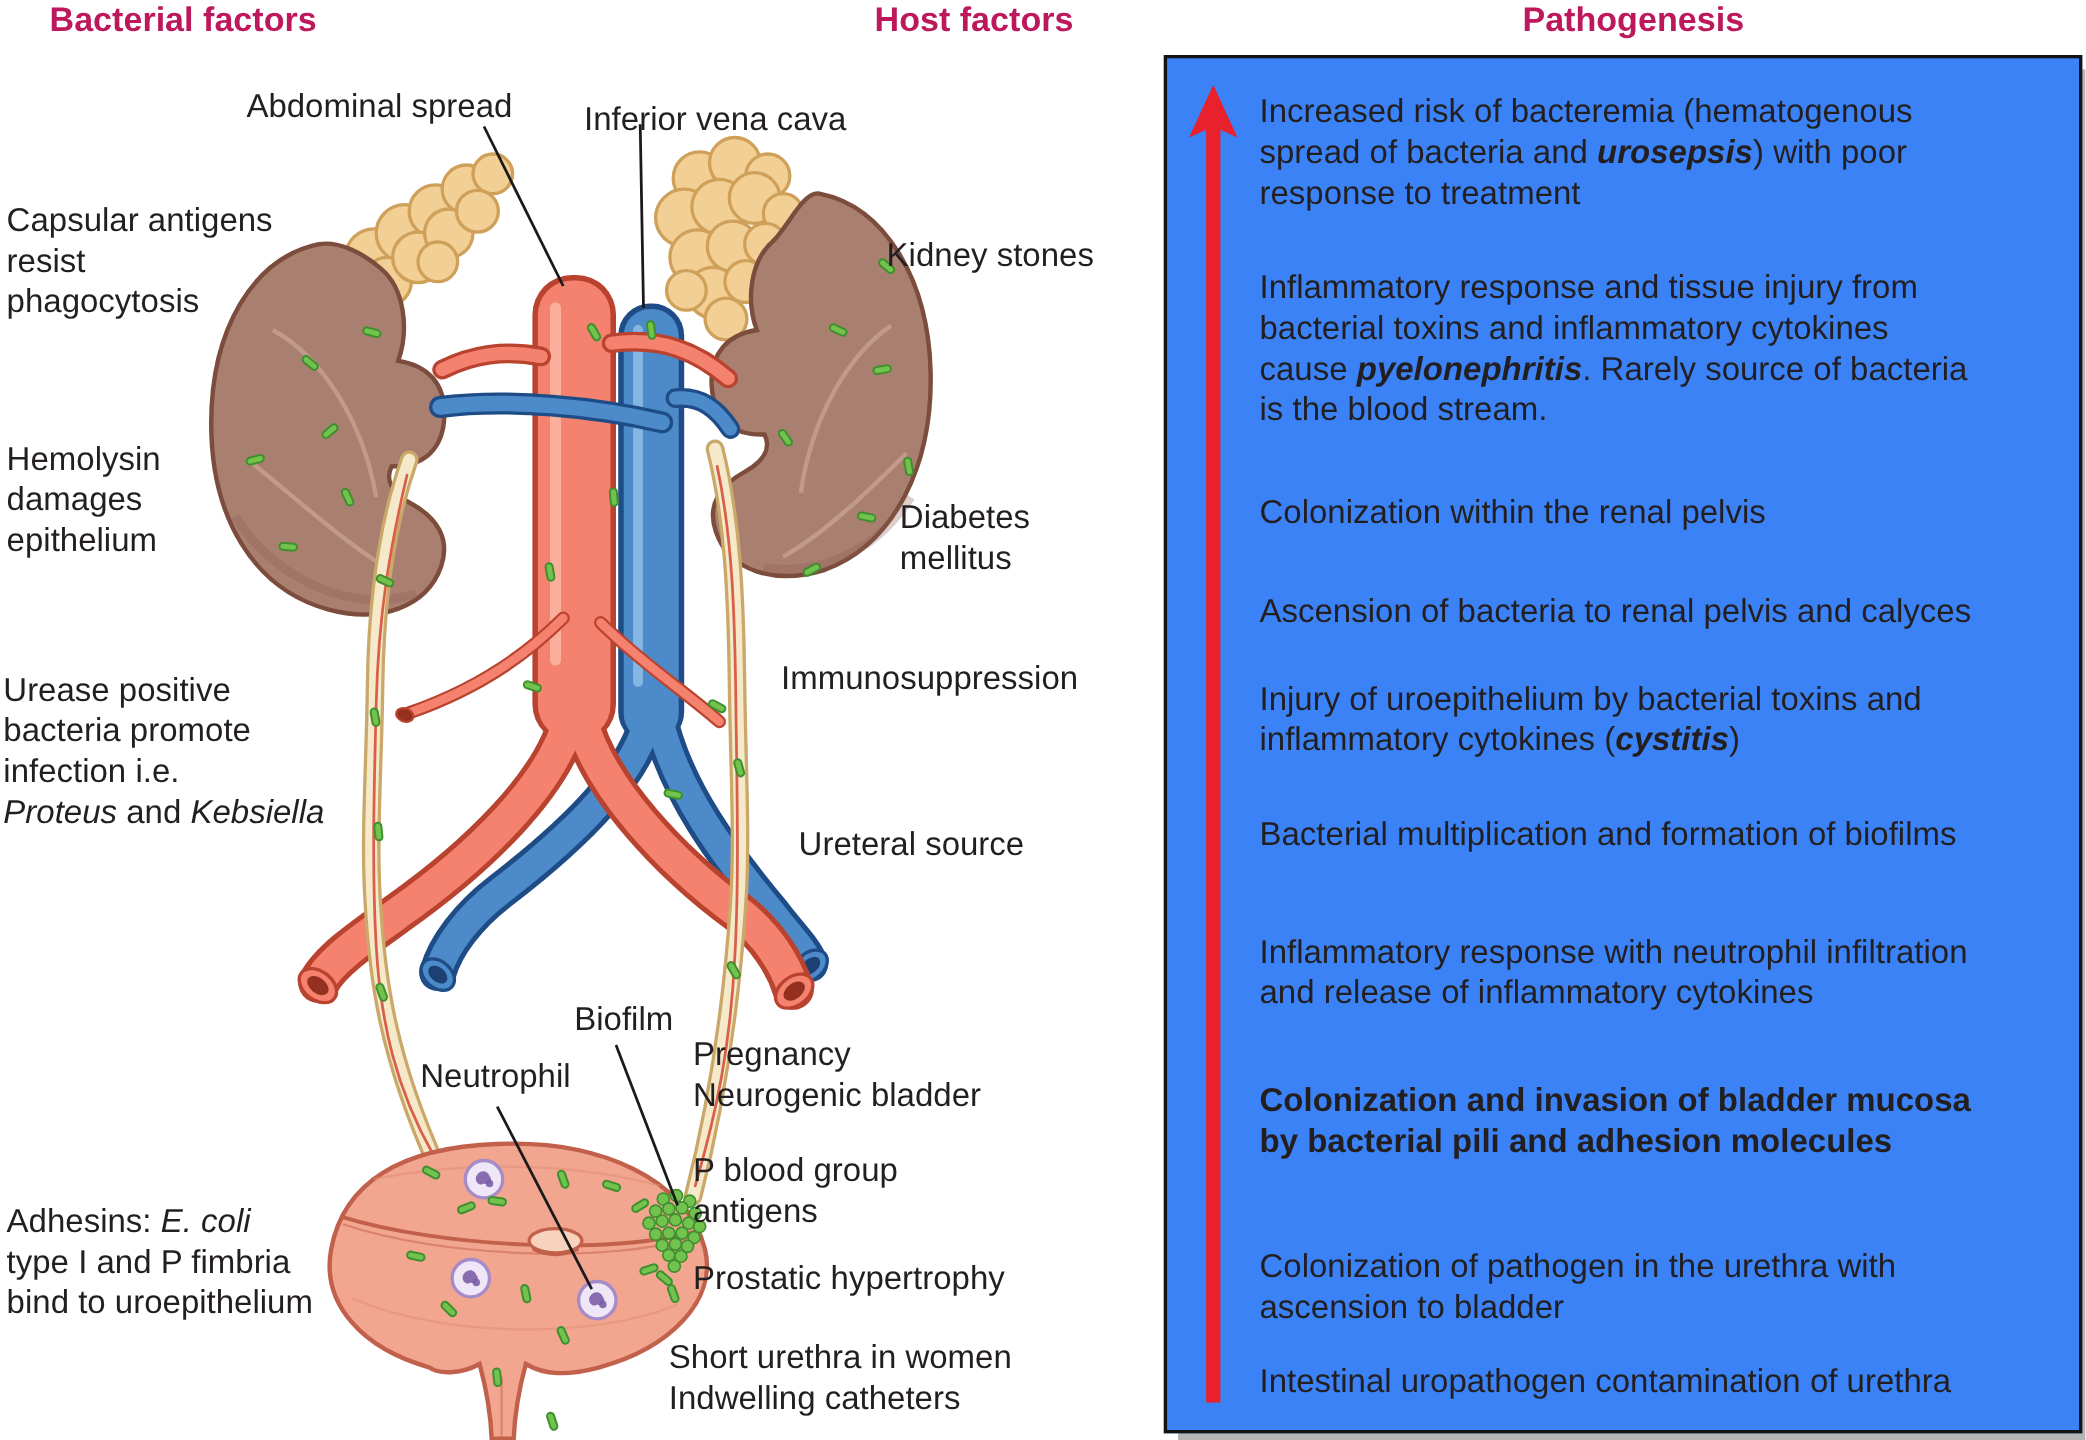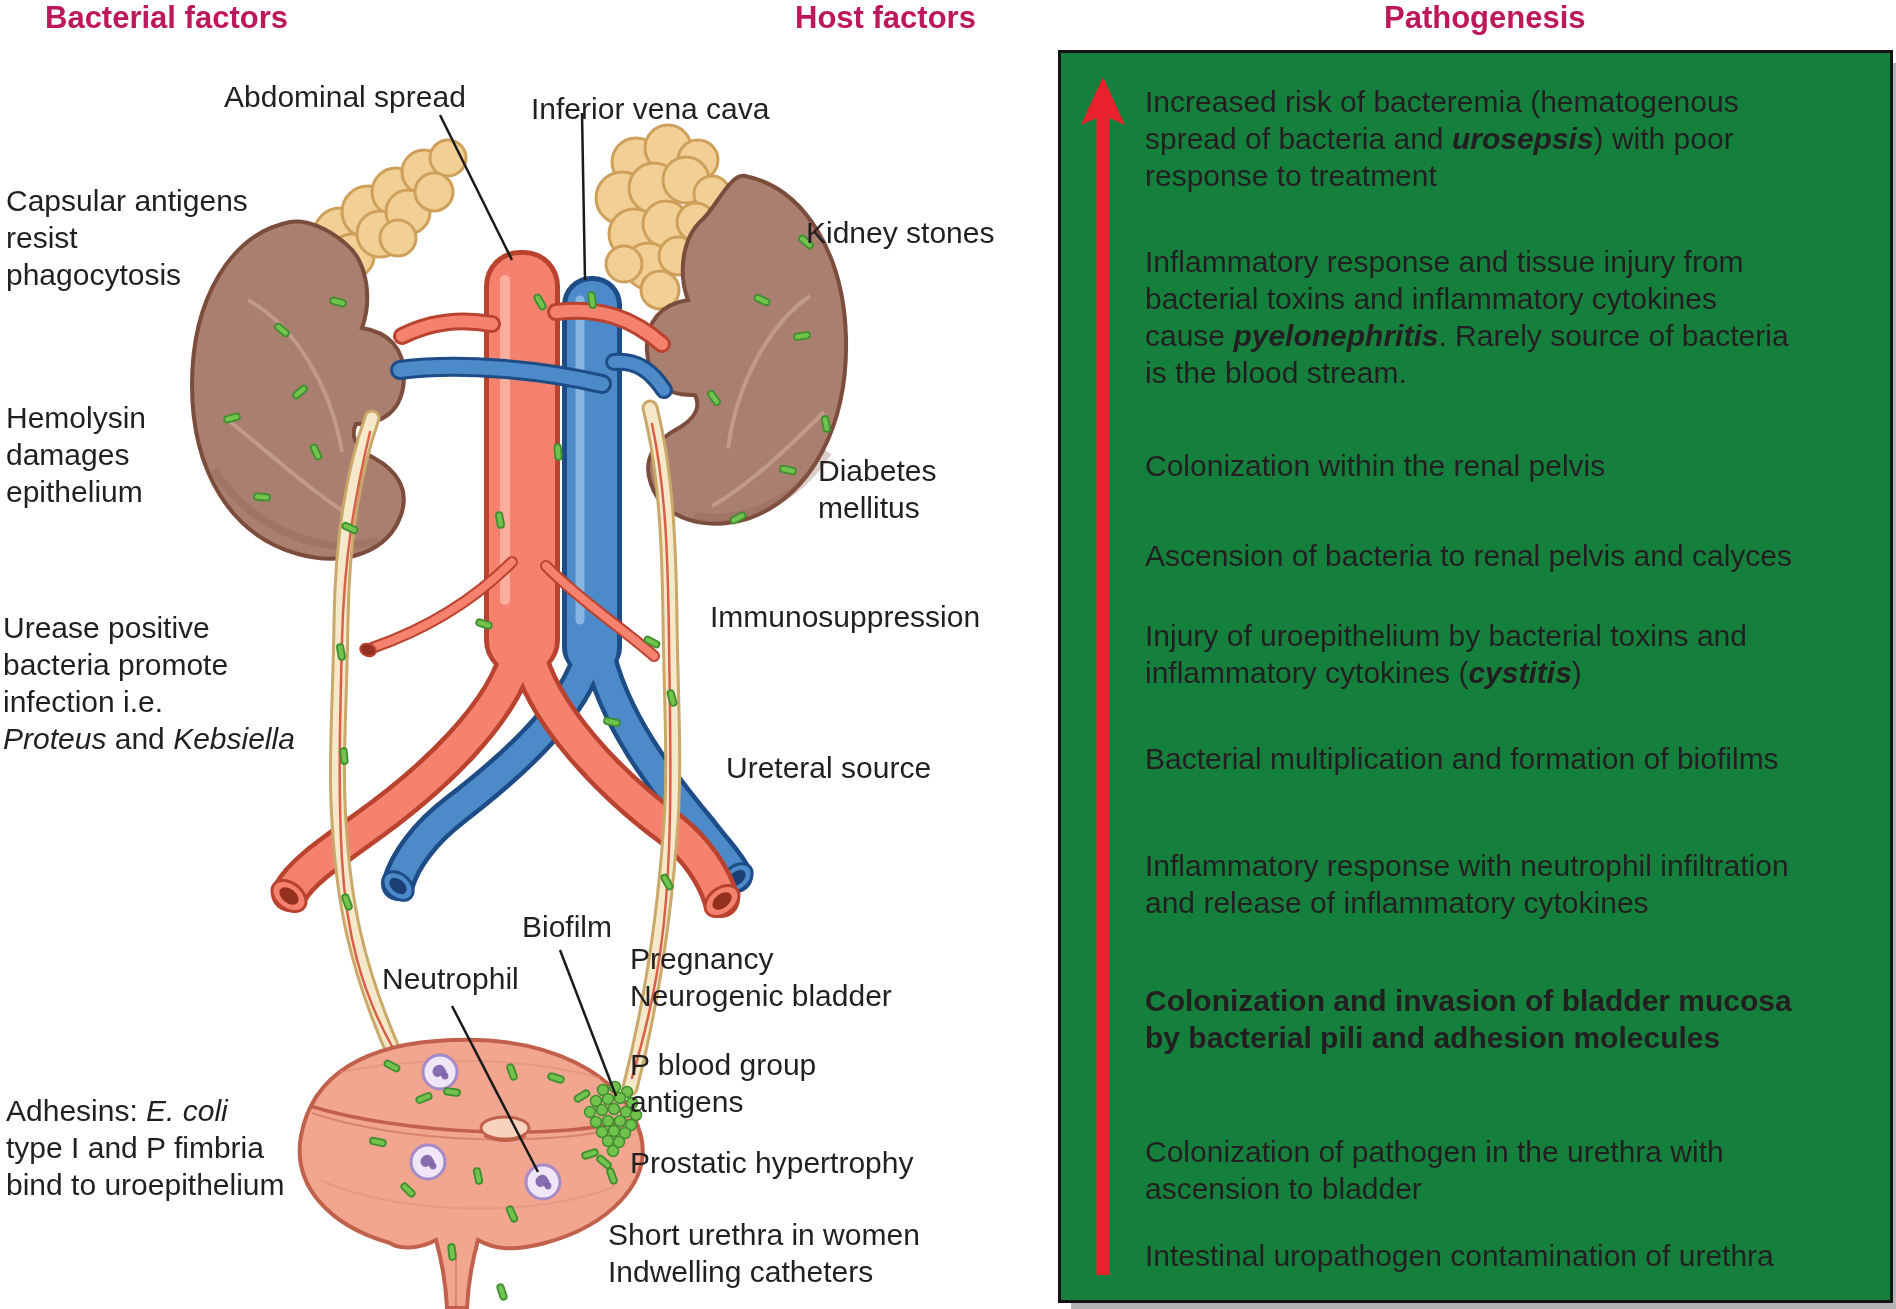--- a/index.html
+++ b/index.html
@@ -1,21 +1,21 @@
 <!DOCTYPE html>
 <html style="--c-ink: #231F20; --c-arrow-red: #E8212D; --c-box-shadow: #B5B5B5; --c-artery: #F4826F; --c-artery-dark: #B9432F; --c-artery-deep: #93301F; --c-vein: #4D8AC9; --c-vein-dark: #1E4C86; --c-vein-deep: #1C3F74; --c-kidney: #A97F70; --c-kidney-dark: #7C4C3C; --c-adrenal: #F2D095; --c-adrenal-dark: #CFA05A; --c-ureter: #F5E9C9; --c-ureter-dark: #C9A86A; --c-bladder: #F2A58F; --c-bladder-dark: #C2614B; --c-bacteria: #72C24E; --c-bacteria-dark: #3F8F2F; --c-neutrophil: #EFE7F7; --c-neutrophil-dark: #A58BC8; --c-neutrophil-nucleus: #7B5EA7;"><head>
 <meta charset="utf-8">
 <style>
   html,body{margin:0;padding:0;background:#fff;}
   #canvas{position:relative;width:1896px;height:1309px;overflow:hidden;background:#fff;
           font-family:"Liberation Sans",sans-serif;color:var(--c-ink,#231f20);}
   .hdr{position:absolute;font-size:31px;font-weight:bold;color:#be185d;white-space:pre;text-align:right;}
   .lbl{position:absolute;font-size:30px;line-height:37px;color:var(--c-ink,#231f20);white-space:pre-line;}
   .box{position:absolute;left:1058px;top:50px;width:829px;height:1247px;border:3px solid #141414;
-       background:#15803d;box-shadow:13px 13px 0 var(--c-box-shadow,#b5b5b5);}
+       background:#3b82f6;box-shadow:13px 13px 0 var(--c-box-shadow,#b5b5b5);}
   .step{position:absolute;left:84px;width:745px;font-size:30px;line-height:37px;
         color:var(--c-ink,#231f20);white-space:pre-line;}
   .st-bi{font-weight:bold;font-style:italic;}
   .st-i{font-style:italic;}
   #arrowsvg{position:absolute;left:14px;top:18px;}
   svg .nofill{fill:none;}
   .f-art{fill:var(--c-artery);} .f-artd{fill:var(--c-artery-dark);} .f-artx{fill:var(--c-artery-deep);}
   .s-art{stroke:var(--c-artery);} .s-artd{stroke:var(--c-artery-dark);}
   .f-vein{fill:var(--c-vein);} .f-veind{fill:var(--c-vein-dark);} .f-veinx{fill:var(--c-vein-deep);}
   .s-vein{stroke:var(--c-vein);} .s-veind{stroke:var(--c-vein-dark);}

